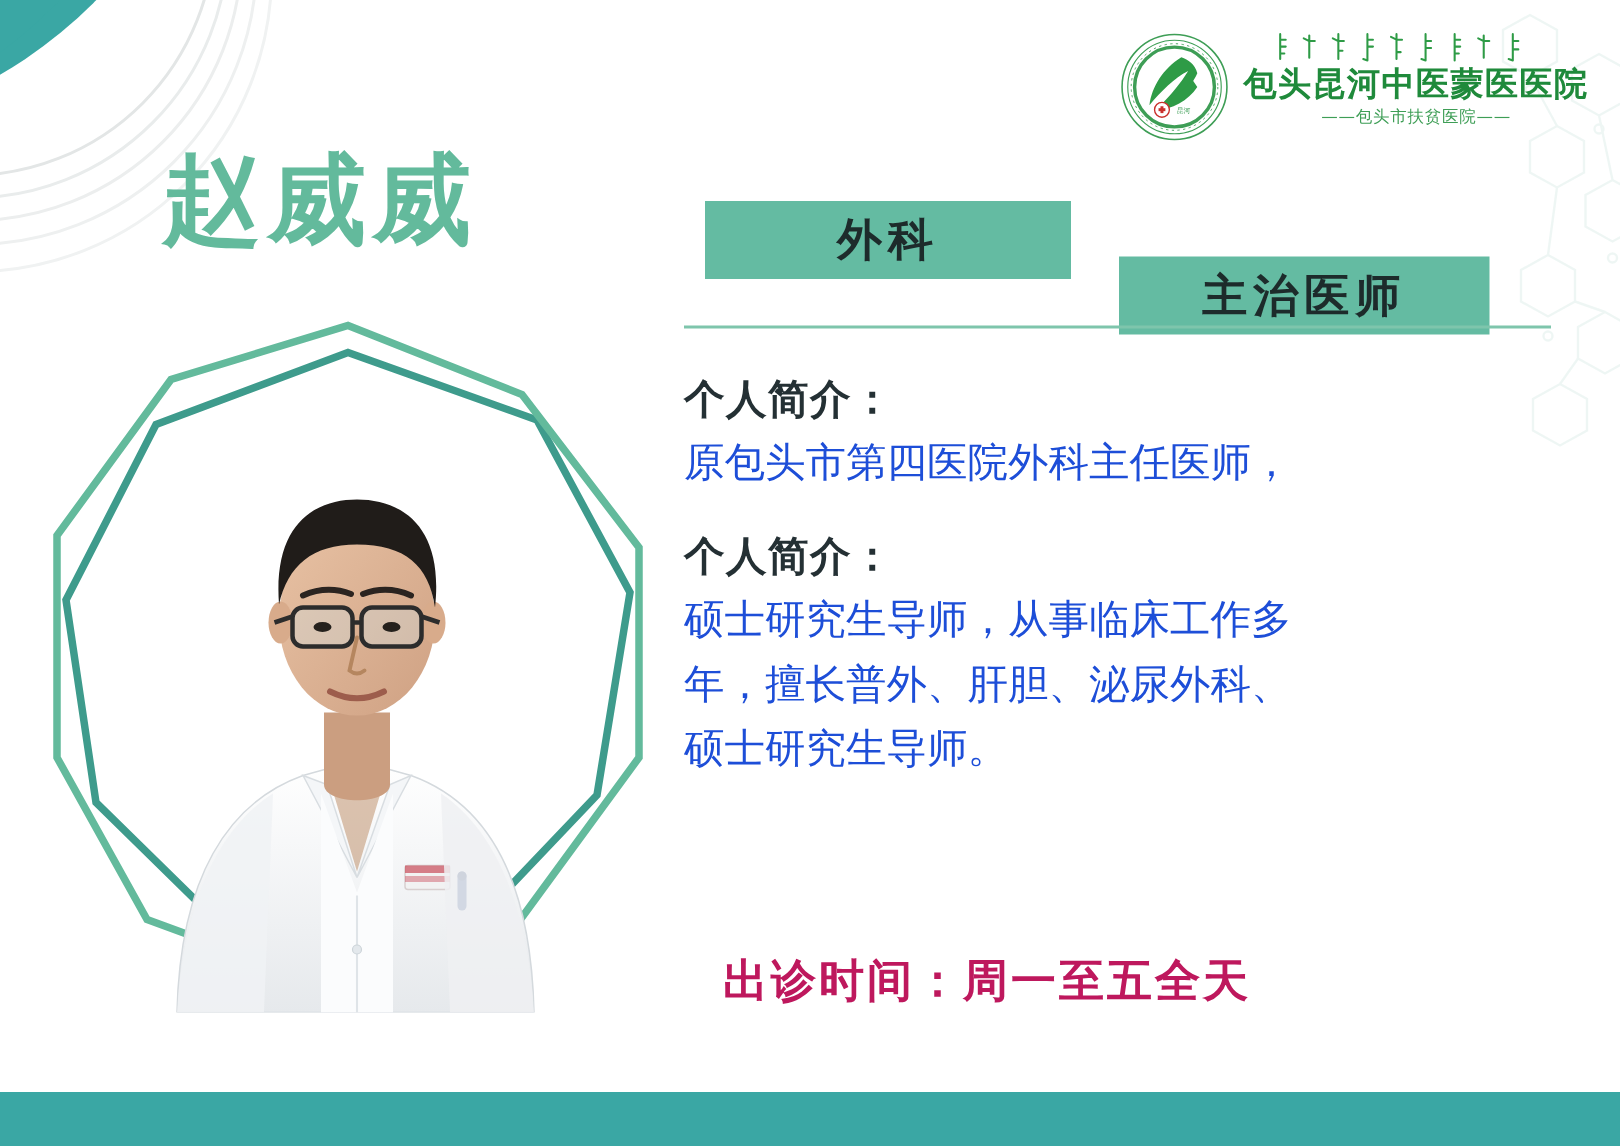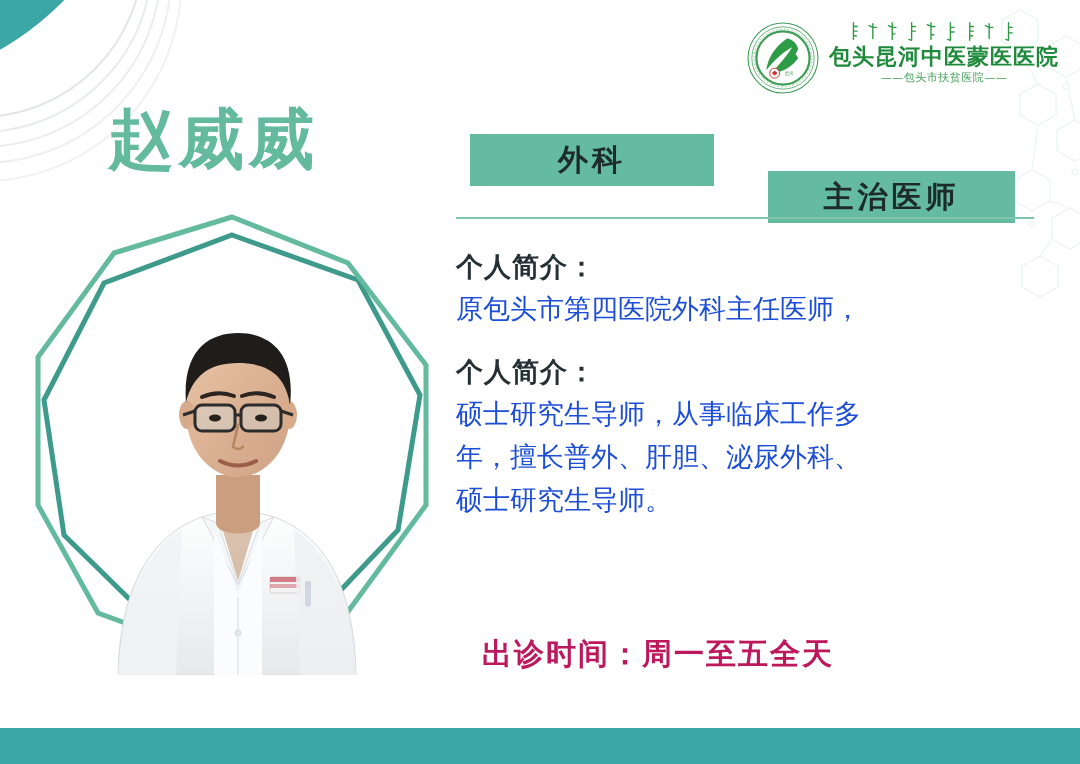--- a/index.html
+++ b/index.html
@@ -96,21 +96,21 @@
     color: #3E9E56;
     letter-spacing: .5px;
     line-height: 15px;
     white-space: nowrap;
   }
 
   
   .doctor-name {
     position: absolute;
     left: 108px; top: 100px;
-    font-family: Liberation Sans, sans-serif;
+    font-family: Liberation Mono, monospace;
     font-size: 66px;
     font-weight: bold;
     color: #63BA9C;
     letter-spacing: 4px;
     line-height: 78px;
     white-space: nowrap;
   }
 
   
   .portrait-wrap {
@@ -123,21 +123,21 @@
     position: absolute;
     left: 82px; top: 80px;
     width: 250px; height: 390px;
   }
 
   
   .tag-row {
     position: absolute;
     left: 470px; top: 134px;
     display: flex;
-    gap: 54px;
+    gap: 32px;
   }
   .tag {
     background: #64BBA2;
     color: #1d2b2b;
     font-family: "DejaVu Sans", sans-serif;
     font-size: 30px;
     font-weight: bold;
     letter-spacing: 4px;
     display: flex;
     align-items: center;

